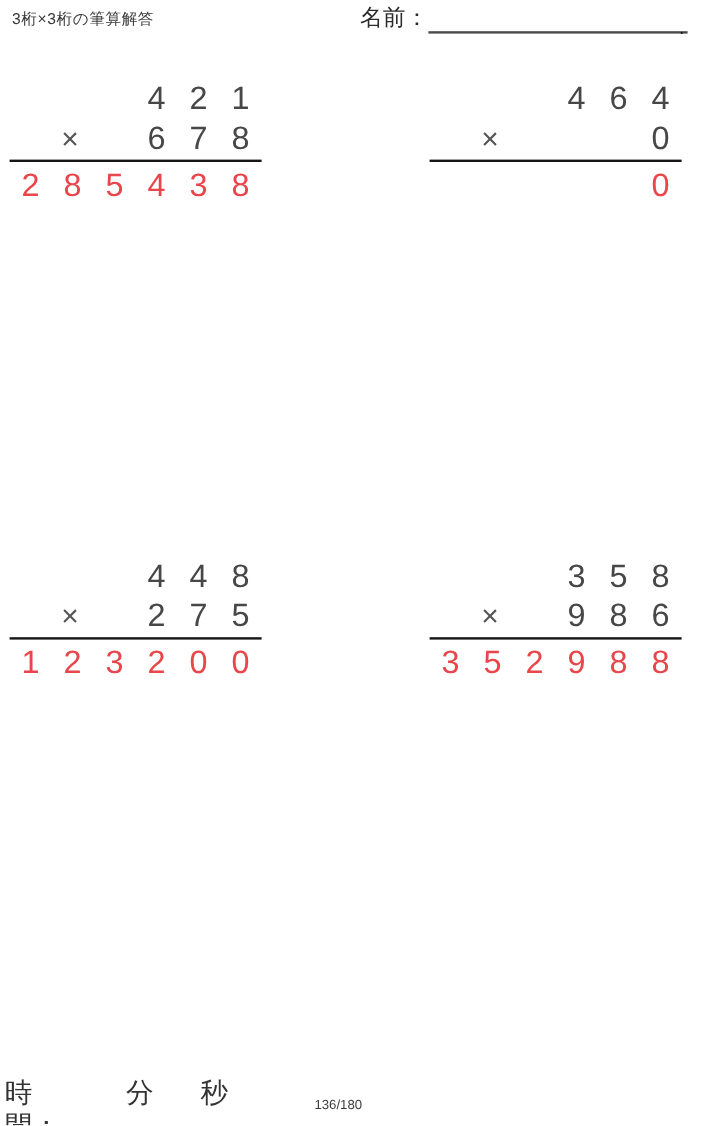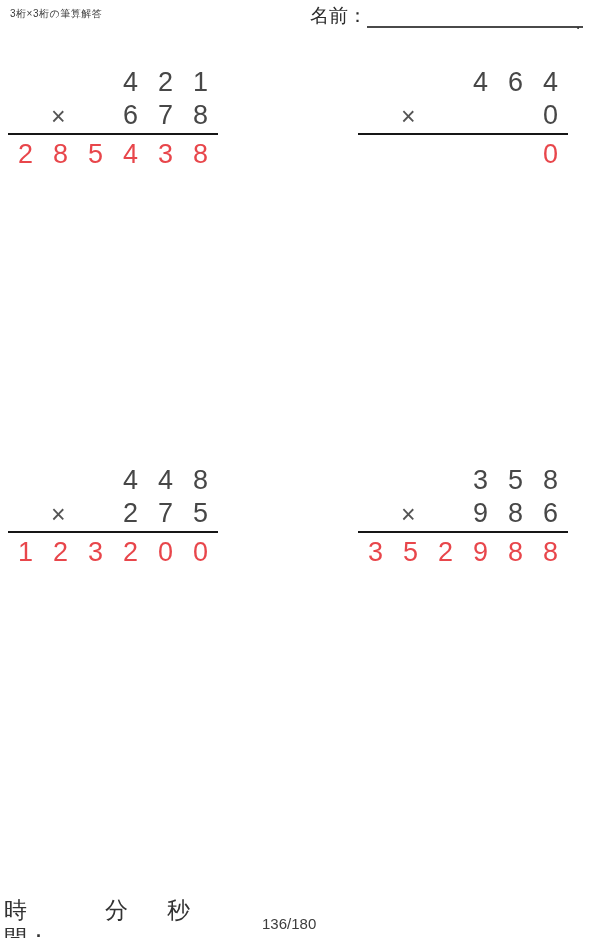--- a/index.html
+++ b/index.html
@@ -7,24 +7,24 @@
     position:relative;
     width:600px;
     height:938px;
     background:#ffffff;
     font-family:"Liberation Sans", sans-serif;
     overflow:hidden;
   }
   
   .sheet-title{
     position:absolute; left:10px; top:7px;
-    font-size:10px; color:#3a3a3a; letter-spacing:0.5px;
+    font-size:13px; color:#3a3a3a; letter-spacing:0.5px;
   }
   .name-field{
-    position:absolute; left:310px; top:4px;
+    position:absolute; left:300px; top:4px;
     display:flex; align-items:flex-end; height:24px;text-align:center;
   }
   .name-label{ font-size:19px; color:#2b2b2b; line-height:24px; }
   .name-line{ width:216px; height:22px; border-bottom:2px solid #4a4a4a; }
   .name-period{ font-size:15px; color:#1a1a1a; margin-left:-7px; line-height:15px; transform:translateY(3px); }
 
   
   .problem{ position:absolute; width:210px; }
   .pos-1{ left:8px;  top:66px; }
   .pos-2{ left:358px; top:66px; }
@@ -46,21 +46,21 @@
   .time-field{
     position:absolute; left:4px; top:896px; width:186px;
     display:flex; padding-bottom:4px;
     border-bottom:2px solid #2e2e2e;
     font-size:23px; color:#333; line-height:28px;
   }
   .time-min{ margin-left:35px; }
   .time-sec{ margin-left:39px; }
   .page-progress{
     position:absolute; left:262px; top:915px;
-    font-size:15px; color:#3d3d3d;
+    font-size:11px; color:#3d3d3d;
   }
   .copyright{
     position:absolute; left:334px; top:919px;
     font-size:11.5px; color:#3d3d3d;
   }
 </style>
 </head>
 <body>
 
 <div class="sheet">

